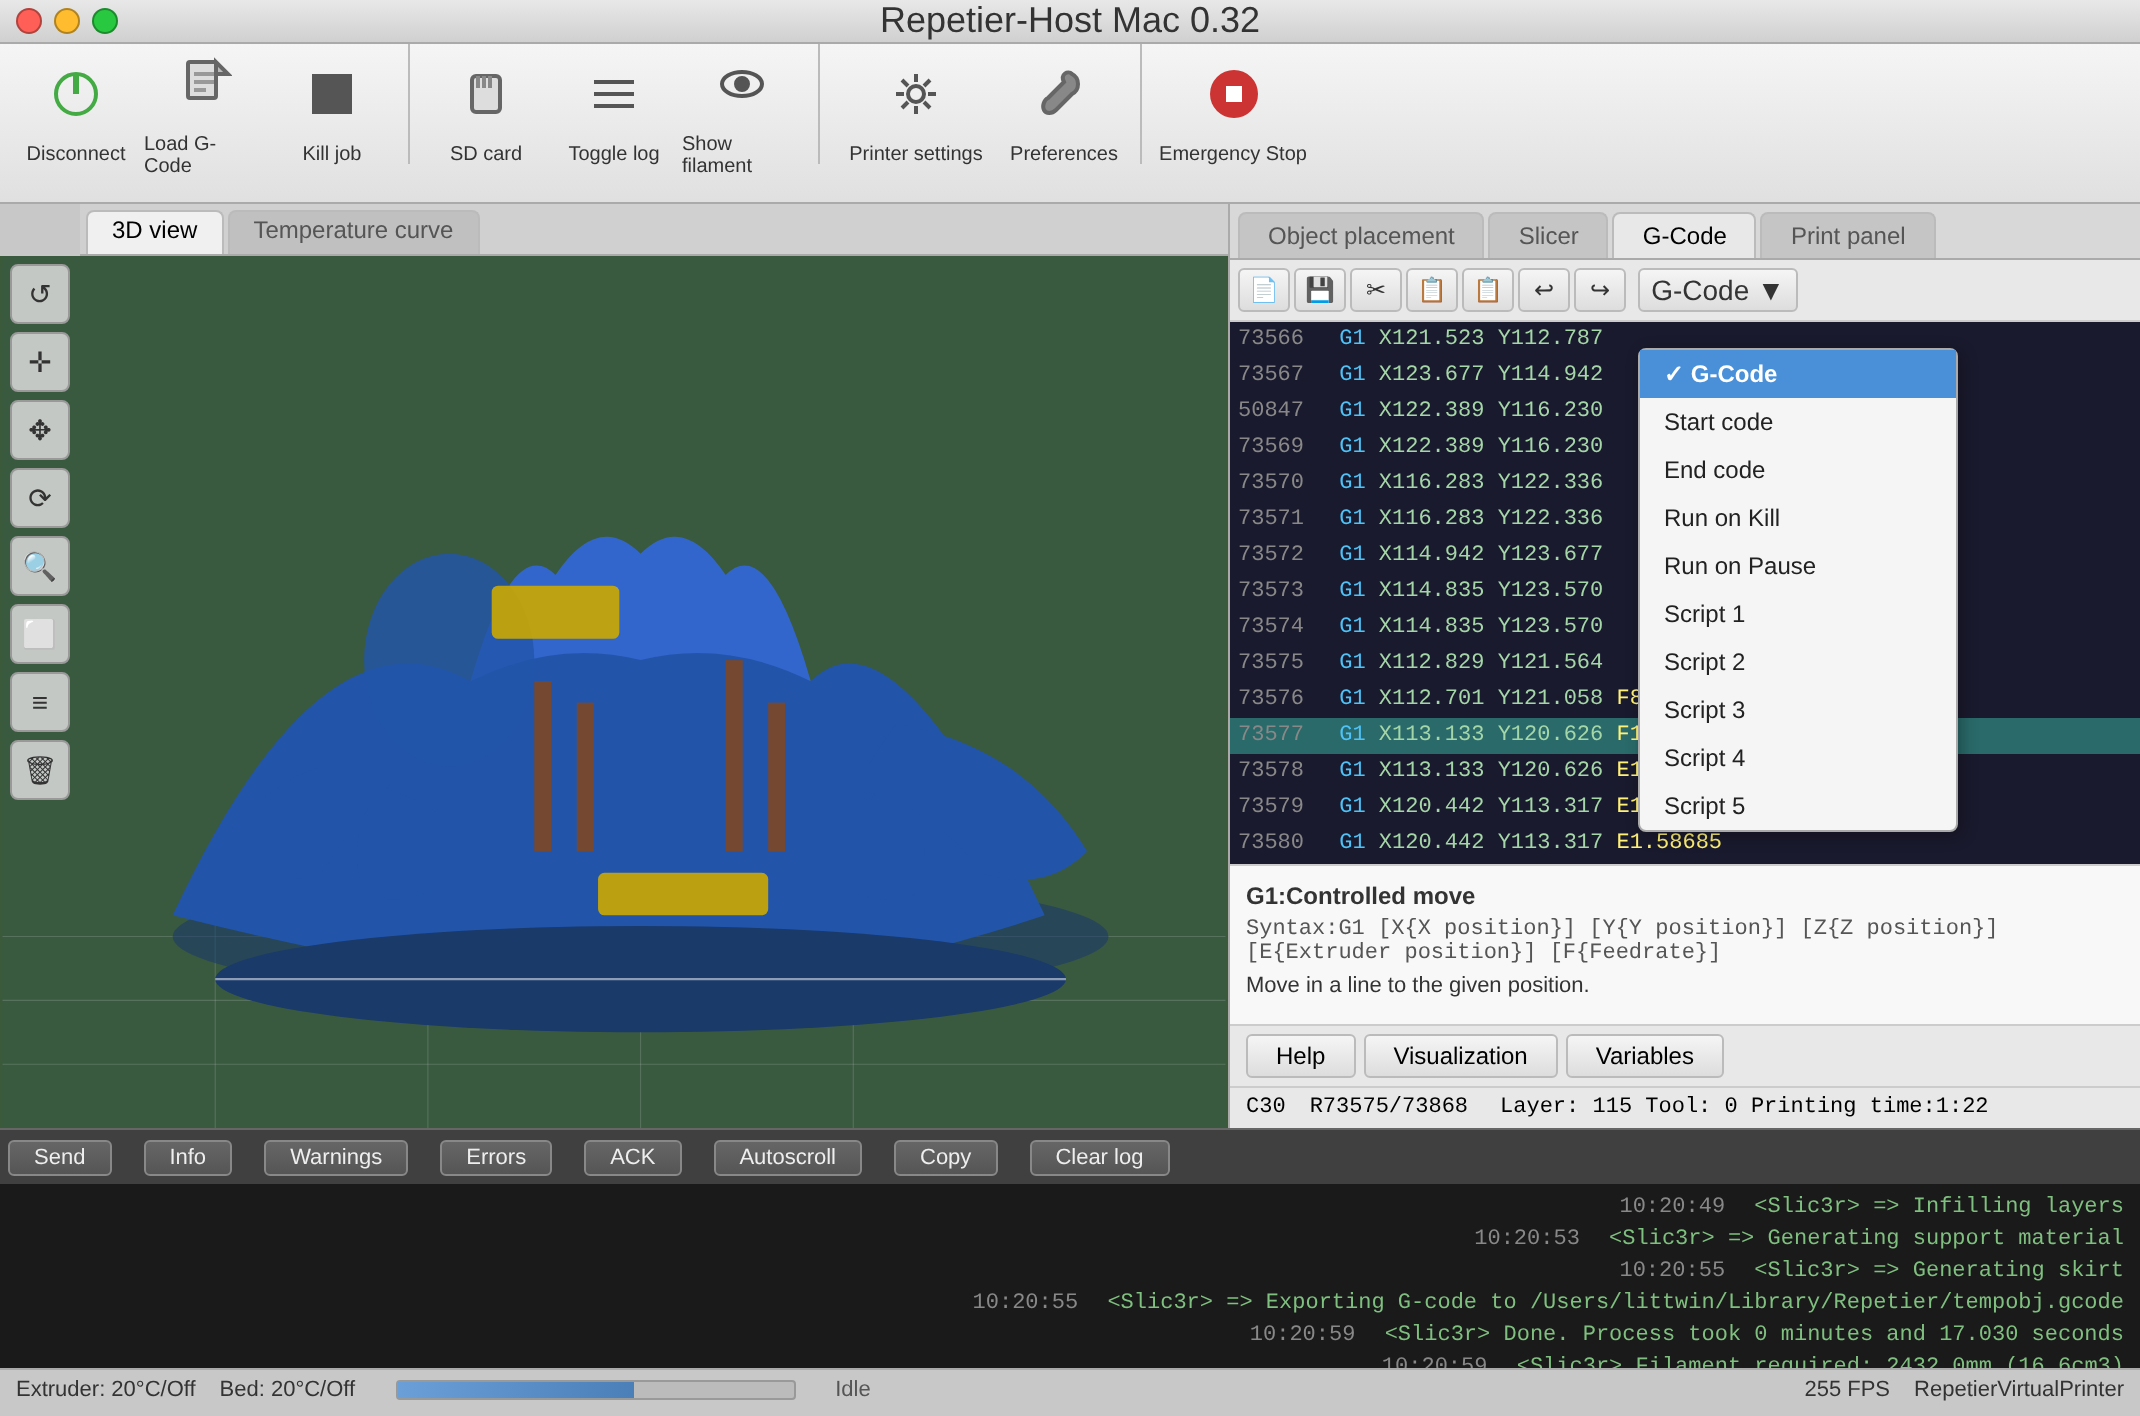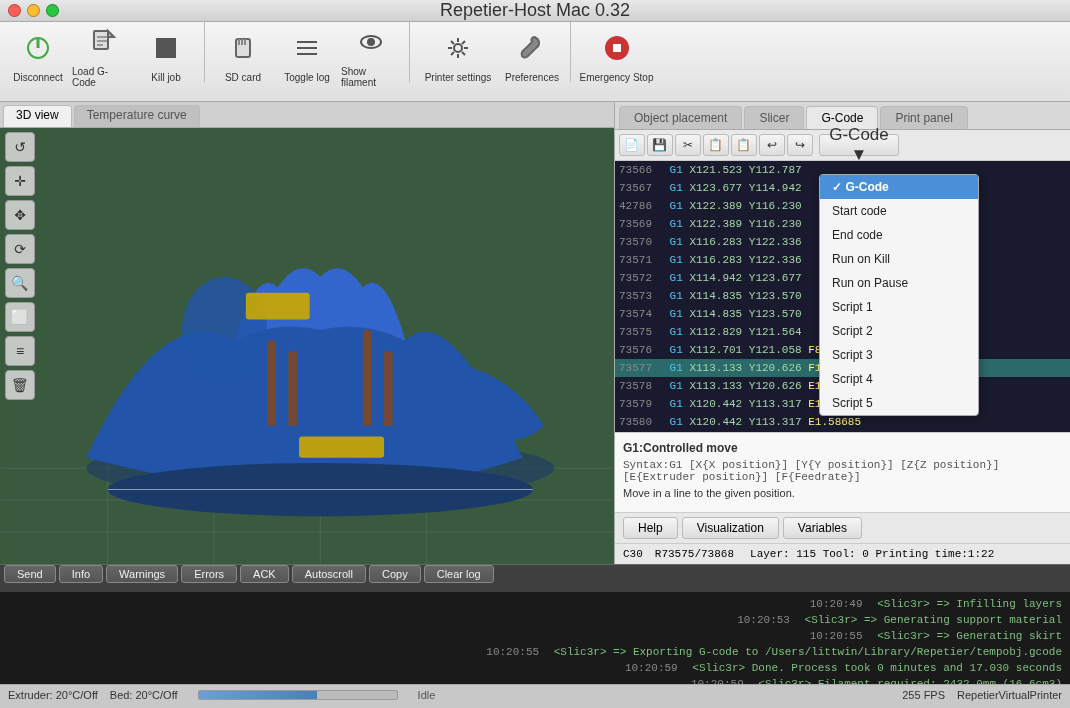--- a/index.html
+++ b/index.html
@@ -27,21 +27,21 @@
       display: flex; flex-direction: column; align-items: center; justify-content: center;
       width: 60px; height: 72px; cursor: pointer; border-radius: 4px; gap: 4px;
       color: #333; font-size: 10px;
     }
     .tb-icon { font-size: 24px; color: #444; }
     .tb-sep { width: 1px; height: 60px; background: #bbb; margin: 0 4px; }
     .tb-icon svg { width: 28px; height: 28px; }
 
     
     .left-panel { flex: 0 0 615px; display: flex; flex-direction: column; border-right: 1px solid #aaa; }
-    .view-tabs { display: flex; height: 26px; background: #d0d0d0; border-bottom: 1px solid #aaa; padding: 3px 3px 0; gap: 2px; }
+    .view-tabs { display: flex; height: 26px; background: #d0d0d0; border-bottom: 1px solid #aaa; padding: 3px 3px 0; gap: 2px; margin-left: 40px; }
     .view-tab { padding: 2px 12px; border-radius: 4px 4px 0 0; font-size: 12px; cursor: pointer; border: 1px solid #bbb; border-bottom: none; }
     .view-tab.active { background: #f0f0f0; color: #000; }
     .view-tab.inactive { background: #c0c0c0; color: #555; }
     .viewport { flex: 1; background: #3a5a3a; position: relative; overflow: hidden; }
 
     
     .left-sidebar {
       position: absolute; left: 0; top: 0; bottom: 0; width: 40px;
       display: flex; flex-direction: column; padding: 4px 4px; gap: 4px; align-items: center;
     }
@@ -81,21 +81,21 @@
     .info-box { padding: 8px; background: #f8f8f8; border-top: 1px solid #ccc; min-height: 80px; }
     .info-title { font-weight: bold; font-size: 12px; color: #333; margin-bottom: 4px; }
     .info-syntax { font-size: 11px; color: #555; font-family: 'Courier New', monospace; margin-bottom: 4px; }
     .info-desc { font-size: 11px; color: #333; }
 
     
     .helper-tabs { display: flex; border-top: 1px solid #ccc; background: #e8e8e8; padding: 4px 8px; gap: 4px; }
     .helper-tab { padding: 3px 14px; border: 1px solid #bbb; border-radius: 3px; background: linear-gradient(to bottom, #f5f5f5, #ddd); font-size: 12px; cursor: pointer; }
     .status-progress { flex: 1; height: 10px; background: #bbb; border: 1px solid #999; border-radius: 2px; margin: 0 8px; }
     .status-progress-fill { height: 100%; background: linear-gradient(to right, #6a9fd8, #4a7fb8); width: 60%; }
-    .log-toolbar { display: flex; height: 28px; background: #404040; border-top: 1px solid #666; align-items: flex-start; padding: 0 4px; gap: 3px; }
+    .log-toolbar { display: flex; height: 28px; background: #404040; border-top: 1px solid #666; align-items: center; padding: 0 4px; gap: 16px; }
     .log-btn { padding: 2px 12px; background: linear-gradient(to bottom, #666, #555); border: 1px solid #888; border-radius: 3px; color: #eee; font-size: 11px; cursor: pointer; }
     .log-content { flex: 1; overflow-y: auto; padding: 4px 8px; font-family: 'Courier New', monospace; font-size: 11px; }
     .log-line { line-height: 16px; text-align: right; }
     .log-time { color: #888; }
     .log-text { color: #ddd; }
     .log-text.highlight { color: #7fbf7f; }
 
     
     .bottom-status { height: 20px; background: #c8c8c8; border-top: 1px solid #aaa; display: flex; align-items: center; padding: 0 8px; font-size: 11px; color: #333; gap: 12px; }
     .bottom-status-idle { color: #555; }
@@ -279,21 +279,21 @@
     <div class="gcode-toolbar">
       <div class="gcode-btn">📄</div>
       <div class="gcode-btn">💾</div>
       <div class="gcode-btn">✂</div>
       <div class="gcode-btn">📋</div>
       <div class="gcode-btn">📋</div>
       <div class="gcode-btn">↩</div>
       <div class="gcode-btn">↪</div>
 
       <div style="position:relative; margin-left:4px;">
-        <div class="gcode-btn" style="width:80px; font-size:17px; padding:4px 4px;text-align:center;">G-Code ▼</div>
+        <div class="gcode-btn" style="width:80px; font-size:14px; padding:4px 4px;text-align:center;">G-Code ▼</div>
 
         <div class="dropdown-menu" style="top:40px; left:0;">
           <div class="dropdown-item header-item">✓ G-Code</div>
           <div class="dropdown-item">Start code</div>
           <div class="dropdown-item">End code</div>
           <div class="dropdown-item">Run on Kill</div>
           <div class="dropdown-item">Run on Pause</div>
           <div class="dropdown-item">Script 1</div>
           <div class="dropdown-item">Script 2</div>
           <div class="dropdown-item">Script 3</div>
@@ -308,21 +308,21 @@
           <span class="gcode-line-num">73566</span>
           <span class="gcode-line-code">&nbsp;G1&nbsp;</span>
           <span class="gcode-line-params">X121.523 Y112.787</span>
         </div>
       <div class="gcode-line">
           <span class="gcode-line-num">73567</span>
           <span class="gcode-line-code">&nbsp;G1&nbsp;</span>
           <span class="gcode-line-params">X123.677 Y114.942</span>
         </div>
       <div class="gcode-line">
-          <span class="gcode-line-num">42786</span>
+          <span class="gcode-line-num">50847</span>
           <span class="gcode-line-code">&nbsp;G1&nbsp;</span>
           <span class="gcode-line-params">X122.389 Y116.230</span>
         </div>
       <div class="gcode-line">
           <span class="gcode-line-num">73569</span>
           <span class="gcode-line-code">&nbsp;G1&nbsp;</span>
           <span class="gcode-line-params">X122.389 Y116.230</span>
         </div>
       <div class="gcode-line">
           <span class="gcode-line-num">73570</span>

